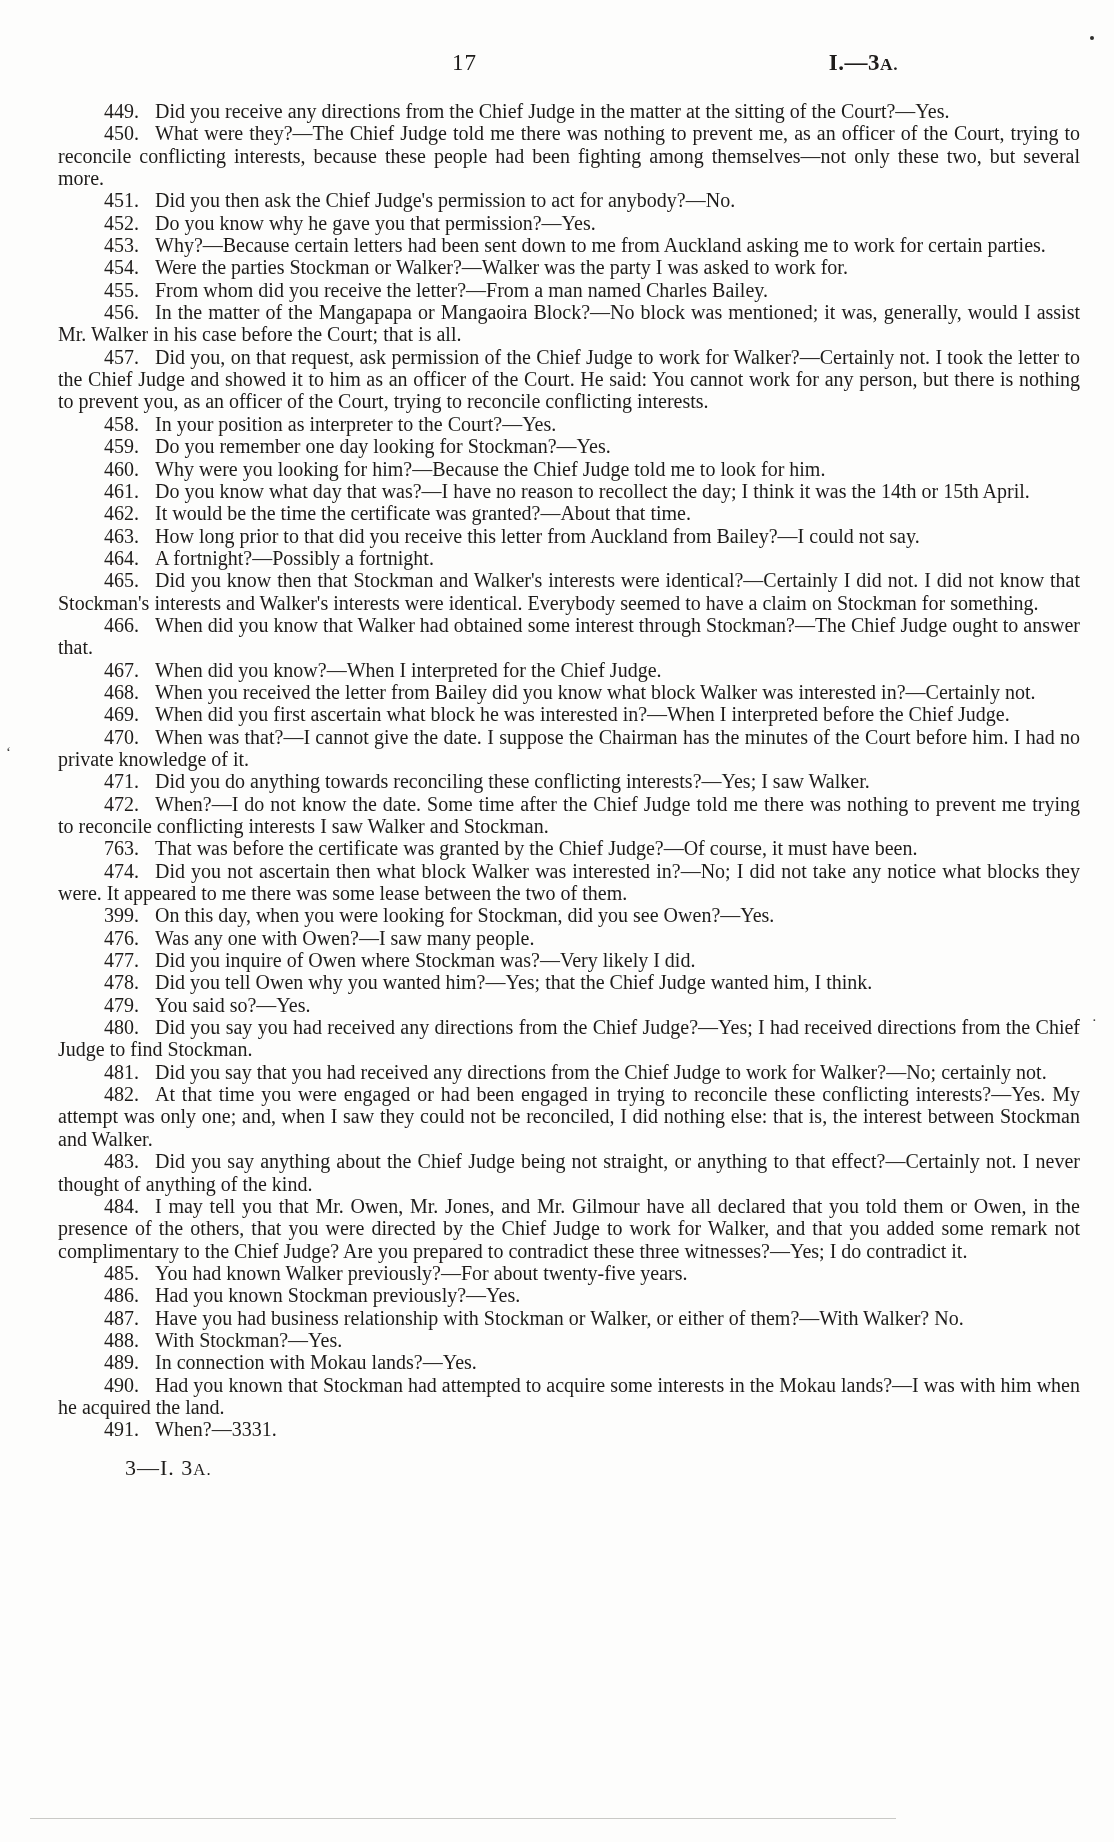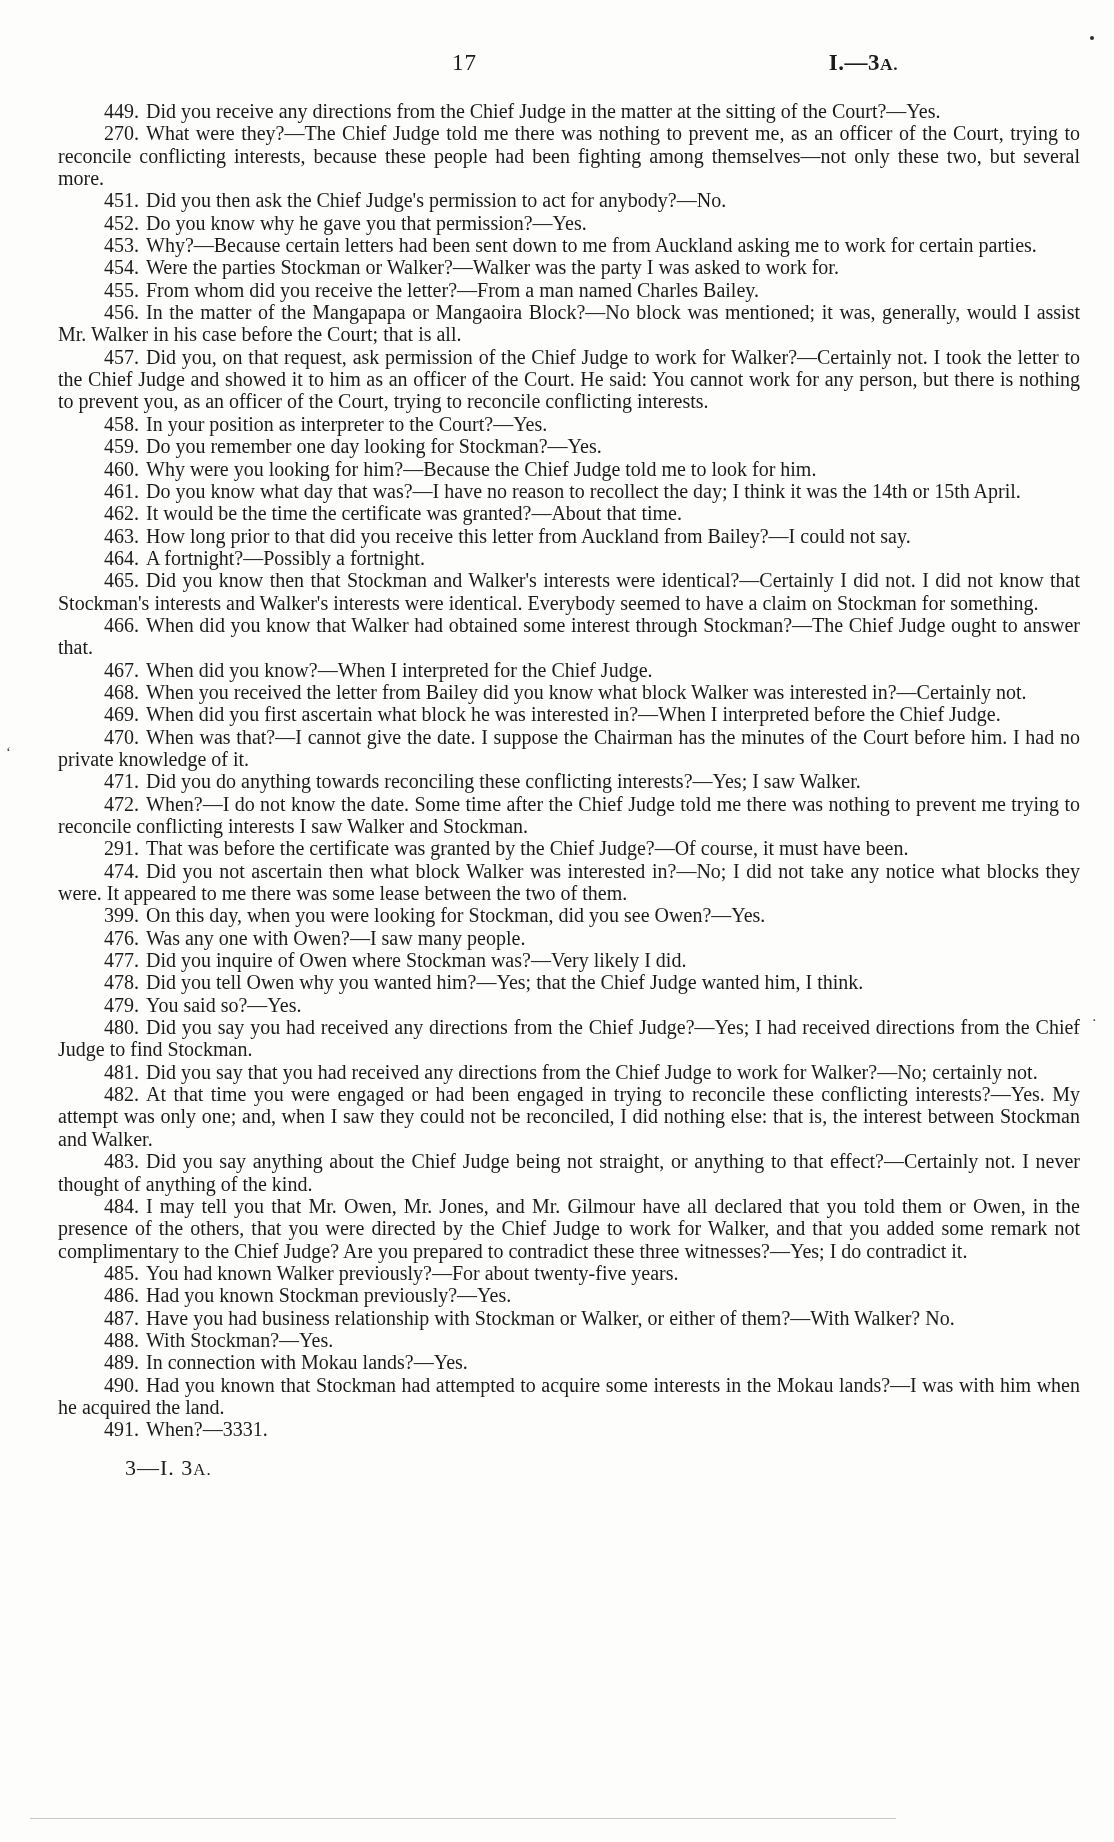--- a/index.html
+++ b/index.html
@@ -42,21 +42,21 @@
     margin: 22px 34px 0 58px;
     width: 1022px;
     font-size: 20px;
     line-height: 22.35px;
   }
   p.qa {
     margin: 0;
     text-align: justify;
     text-indent: 46px;
   }
-  .qnum { margin-right: 7px; }
+  .qnum { margin-right: 16px; }
   .imprint {
     margin: 14px 0 0 125px;
     font-size: 22px;
     letter-spacing: 1px;
   }
   .bottom-rule {
     position: absolute;
     left: 30px;
     right: 30px;
     top: 1818px;
@@ -80,21 +80,21 @@
 
   <header class="page-header">
     <span class="page-num">17</span>
     <span class="doc-ref"><span>I.—3</span><span class="sc">A.</span></span>
   </header>
 
   <main class="text-block">
 
   <p class="qa"><span class="qnum">449.</span><span class="qtext">Did you receive any directions from the Chief Judge in the matter at the sitting of the Court?—Yes.</span></p>
 
-  <p class="qa"><span class="qnum">270.</span><span class="qtext">What were they?—The Chief Judge told me there was nothing to prevent me, as an officer of the Court, trying to reconcile conflicting interests, because these people had been fighting among themselves—not only these two, but several more.</span></p>
+  <p class="qa"><span class="qnum">450.</span><span class="qtext">What were they?—The Chief Judge told me there was nothing to prevent me, as an officer of the Court, trying to reconcile conflicting interests, because these people had been fighting among themselves—not only these two, but several more.</span></p>
 
   <p class="qa"><span class="qnum">451.</span><span class="qtext">Did you then ask the Chief Judge's permission to act for anybody?—No.</span></p>
 
   <p class="qa"><span class="qnum">452.</span><span class="qtext">Do you know why he gave you that permission?—Yes.</span></p>
 
   <p class="qa"><span class="qnum">453.</span><span class="qtext">Why?—Because certain letters had been sent down to me from Auckland asking me to work for certain parties.</span></p>
 
   <p class="qa"><span class="qnum">454.</span><span class="qtext">Were the parties Stockman or Walker?—Walker was the party I was asked to work for.</span></p>
 
   <p class="qa"><span class="qnum">455.</span><span class="qtext">From whom did you receive the letter?—From a man named Charles Bailey.</span></p>
@@ -126,21 +126,21 @@
   <p class="qa"><span class="qnum">468.</span><span class="qtext">When you received the letter from Bailey did you know what block Walker was interested in?—Certainly not.</span></p>
 
   <p class="qa"><span class="qnum">469.</span><span class="qtext">When did you first ascertain what block he was interested in?—When I interpreted before the Chief Judge.</span></p>
 
   <p class="qa"><span class="qnum">470.</span><span class="qtext">When was that?—I cannot give the date.  I suppose the Chairman has the minutes of the Court before him.  I had no private knowledge of it.</span></p>
 
   <p class="qa"><span class="qnum">471.</span><span class="qtext">Did you do anything towards reconciling these conflicting interests?—Yes; I saw Walker.</span></p>
 
   <p class="qa"><span class="qnum">472.</span><span class="qtext">When?—I do not know the date.  Some time after the Chief Judge told me there was nothing to prevent me trying to reconcile conflicting interests I saw Walker and Stockman.</span></p>
 
-  <p class="qa"><span class="qnum">291.</span><span class="qtext">That was before the certificate was granted by the Chief Judge?—Of course, it must have been.</span></p>
+  <p class="qa"><span class="qnum">763.</span><span class="qtext">That was before the certificate was granted by the Chief Judge?—Of course, it must have been.</span></p>
 
   <p class="qa"><span class="qnum">474.</span><span class="qtext">Did you not ascertain then what block Walker was interested in?—No; I did not take any notice what blocks they were.  It appeared to me there was some lease between the two of them.</span></p>
 
   <p class="qa"><span class="qnum">399.</span><span class="qtext">On this day, when you were looking for Stockman, did you see Owen?—Yes.</span></p>
 
   <p class="qa"><span class="qnum">476.</span><span class="qtext">Was any one with Owen?—I saw many people.</span></p>
 
   <p class="qa"><span class="qnum">477.</span><span class="qtext">Did you inquire of Owen where Stockman was?—Very likely I did.</span></p>
 
   <p class="qa"><span class="qnum">478.</span><span class="qtext">Did you tell Owen why you wanted him?—Yes; that the Chief Judge wanted him, I think.</span></p>

